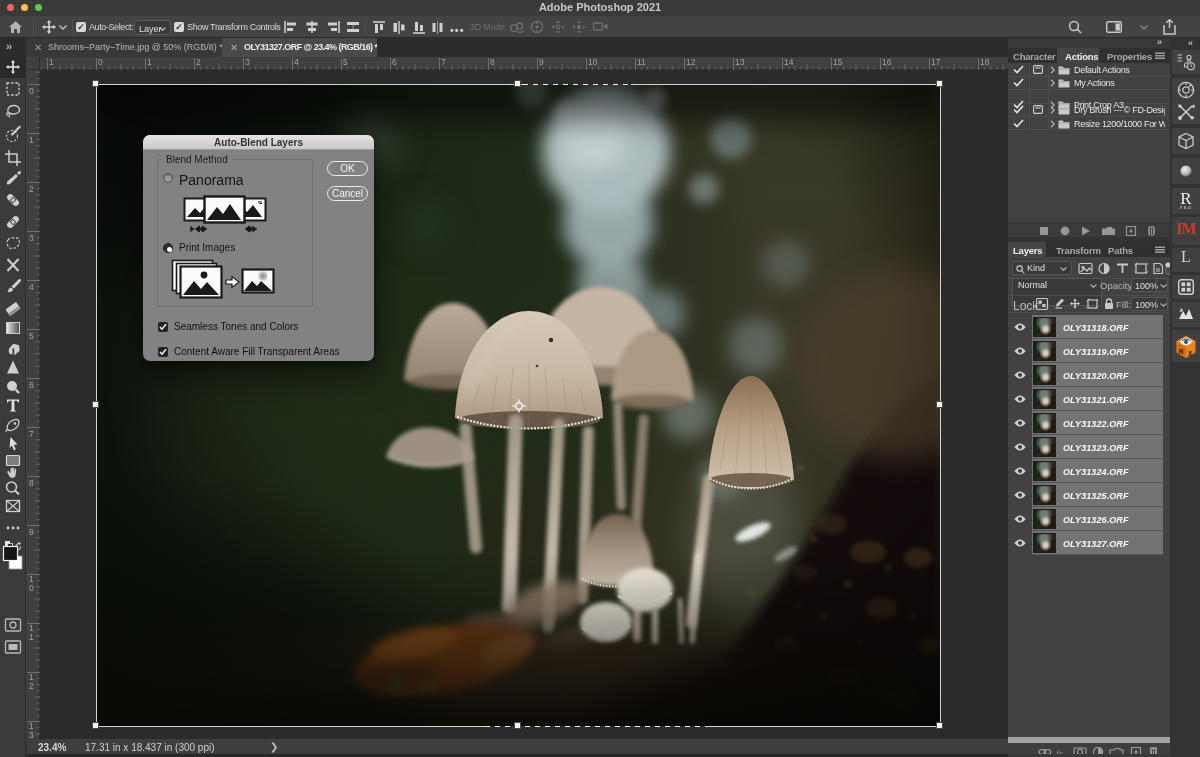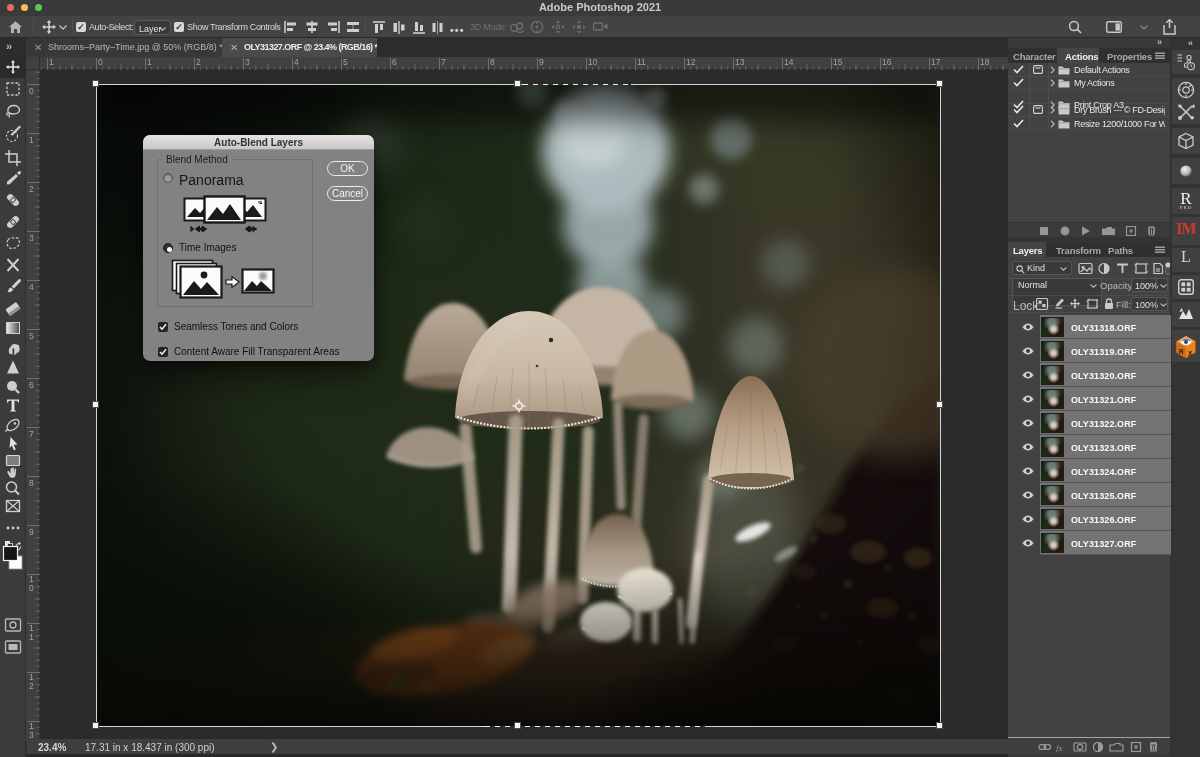--- a/index.html
+++ b/index.html
@@ -678,21 +678,21 @@
         <path d="M12.5 36 H24 M62.5 36 H74"></path>
       </g>
       <g fill="#1a1a1a">
         <path d="M12.5 36 L17 32.5 V39.5 Z M24 36 L19.5 32.5 V39.5 Z"></path>
         <path d="M62.5 36 L67 32.5 V39.5 Z M74 36 L69.5 32.5 V39.5 Z"></path>
       </g>
     </svg>
 
     <div style="position:absolute;left:20px;top:108px;width:10px;height:10px;border-radius:50%;background:#2e2e2e;border:1px solid #1e1e1e;"></div>
     <div style="position:absolute;left:23.5px;top:111.5px;width:5px;height:5px;border-radius:50%;background:#f5f5f5;"></div>
-    <div style="position:absolute;left:36px;top:107px;font-size:10px;color:#141414;">Time Images</div>
+    <div style="position:absolute;left:36px;top:107px;font-size:10px;color:#141414;">Print Images</div>
 
     <svg style="position:absolute;left:26px;top:124px;" width="106" height="42" viewBox="0 0 106 42">
       <g>
         <rect x="3.5" y="1.5" width="40" height="30" fill="#fbfbfb" stroke="#1a1a1a" stroke-width="1.6"></rect>
         <rect x="7.5" y="4.5" width="40" height="30" fill="#fbfbfb" stroke="#1a1a1a" stroke-width="1.6"></rect>
         <rect x="11.5" y="7.5" width="41" height="31" fill="#fbfbfb" stroke="#1a1a1a" stroke-width="2.2"></rect>
         <circle cx="35" cy="16" r="3.4" fill="#1a1a1a"></circle>
         <path d="M14 36 L25 22 L32 30 L38 23 L50 36 Z" fill="#1a1a1a"></path>
         <path d="M57 21 h6 v-3.4 l7 5.4 -7 5.4 V25 h-6 Z" fill="#fbfbfb" stroke="#1a1a1a" stroke-width="1.2"></path>
         <rect x="73.5" y="10.5" width="31" height="23" fill="#fbfbfb" stroke="#1a1a1a" stroke-width="2.2"></rect>
@@ -918,21 +918,21 @@
     <span style="position:absolute;left:108px;top:261px;font-size:9.5px;color:#b9b9b9;">Fill:</span>
     <div class="combo" style="left:123px;top:259px;width:37px;height:14px;">
         <span style="position:absolute;left:3px;top:2px;">100%</span>
       <div style="position:absolute;left:24px;top:0;width:1px;height:12px;background:#565656;"></div>
       <svg style="position:absolute;left:28px;top:5px;" width="7" height="4" viewBox="0 0 7 4">
           <path d="M0.5 0.5 L3.5 3.2 L6.5 0.5" stroke="#b5b5b5" stroke-width="1.1" fill="none"></path>
         </svg>
     </div>
     <div class="prow-sep" style="top:274px;"></div>
 
-    <div id="layerrows" style="position:absolute;left:8px;top:277px;width:162px;height:204px;">
+    <div id="layerrows" style="position:absolute;left:0;top:277px;width:162px;height:204px;font-style:italic;">
         <div class="lrow" style="top:0px;">
       <div class="thumb" style="left:1px;"></div>
       <span class="nm">OLY31318.ORF</span>
     </div>
     <svg class="eye" style="top:0px;" width="24" height="24" viewBox="0 0 24 24">
           <path d="M5 12 C7.5 8.8 10 7.6 12 7.6 C14 7.6 16.5 8.8 19 12 C16.5 15.2 14 16.4 12 16.4 C10 16.4 7.5 15.2 5 12 Z" fill="#d2d2d2"></path>
           <circle cx="12" cy="12" r="2.5" fill="#3e3e3e"></circle>
         </svg>
 <div class="lrow" style="top:24px;">
       <div class="thumb" style="left:1px;"></div>
@@ -1001,21 +1001,21 @@
 <div class="lrow" style="top:216px;">
       <div class="thumb" style="left:1px;"></div>
       <span class="nm">OLY31327.ORF</span>
     </div>
     <svg class="eye" style="top:216px;" width="24" height="24" viewBox="0 0 24 24">
           <path d="M5 12 C7.5 8.8 10 7.6 12 7.6 C14 7.6 16.5 8.8 19 12 C16.5 15.2 14 16.4 12 16.4 C10 16.4 7.5 15.2 5 12 Z" fill="#d2d2d2"></path>
           <circle cx="12" cy="12" r="2.5" fill="#3e3e3e"></circle>
         </svg>
       </div>
 
-    <div style="position:absolute;left:0;top:699px;width:162px;height:17px;background:#3e3e3e;border-top:1px solid #a3a3a3;">
+    <div style="position:absolute;left:0;top:699px;width:162px;height:17px;background:#3e3e3e;border-top:6px solid #a3a3a3;">
       <svg style="position:absolute;left:30px;top:4px;" width="122" height="10" viewBox="0 0 122 10">
         <g stroke="#9c9c9c" fill="none" stroke-width="1.2">
           <path d="M1 5 a2.3 2.3 0 0 1 2.3-2.3 h2 a2.3 2.3 0 0 1 0 4.6 h-2 A2.3 2.3 0 0 1 1 5 Z M6 5 a2.3 2.3 0 0 1 2.3-2.3 h2 a2.3 2.3 0 0 1 0 4.6 h-2 A2.3 2.3 0 0 1 6 5 Z"></path>
           <rect x="36" y="1" width="12" height="8" rx="1"></rect>
             <circle cx="42" cy="5" r="2.6"></circle>
           <circle cx="60" cy="5" r="4.6"></circle>
             <path d="M60 0.4 A4.6 4.6 0 0 1 60 9.6 Z" fill="#9c9c9c" stroke="none"></path>
           <path d="M72 3 H76 L77.5 1.5 H82 V3 H85 V9 H72 Z"></path>
           <rect x="93.5" y="0.5" width="9" height="9"></rect>
             <path d="M98 3 V7 M96 5 H100"></path>

